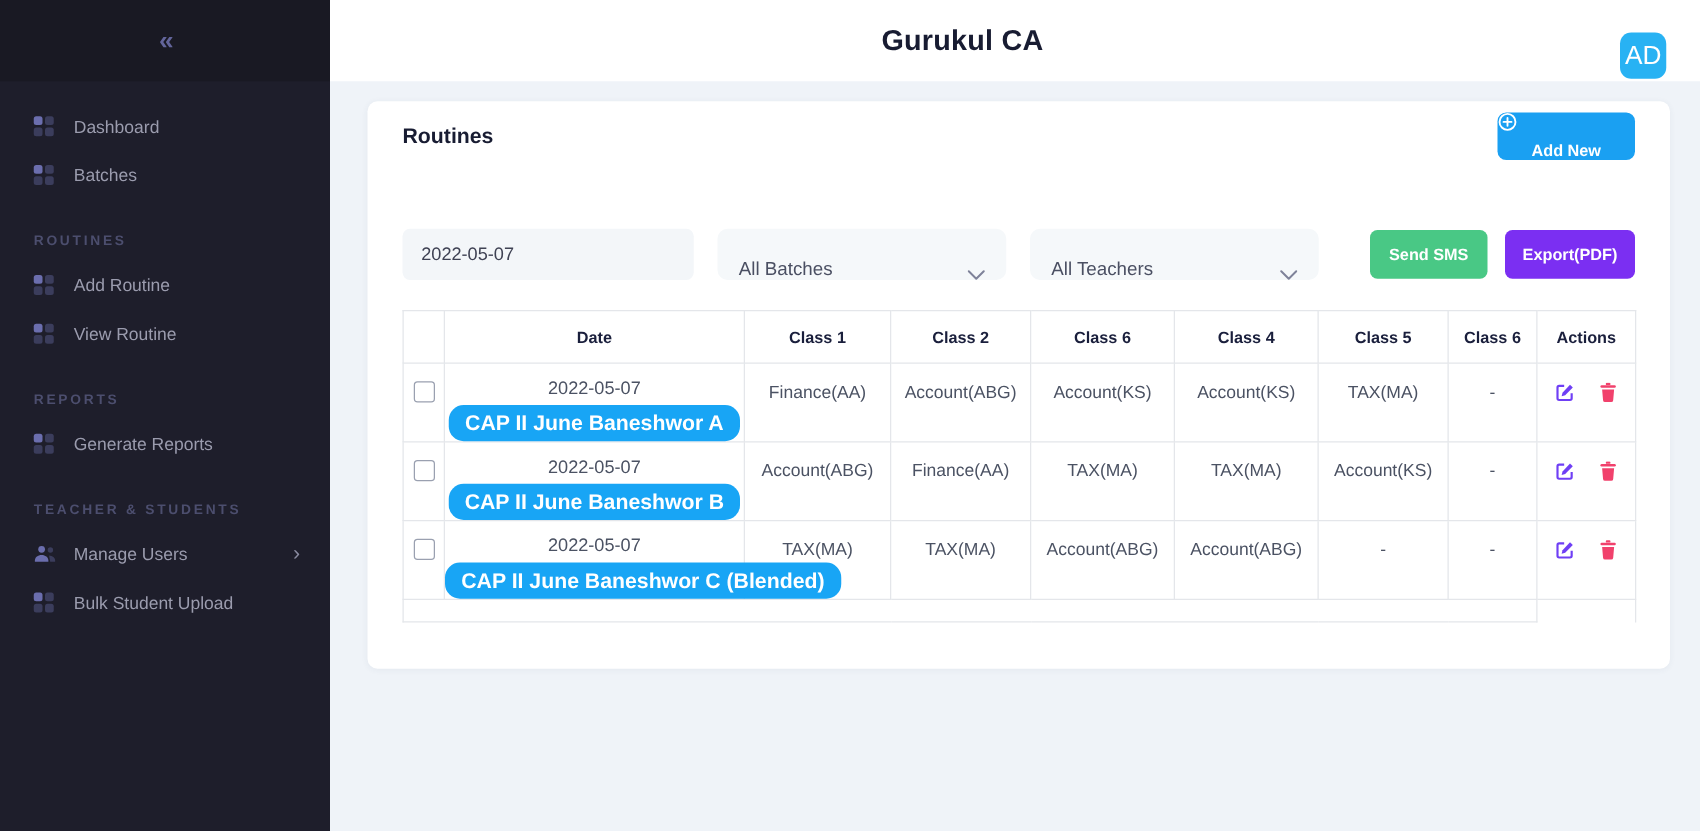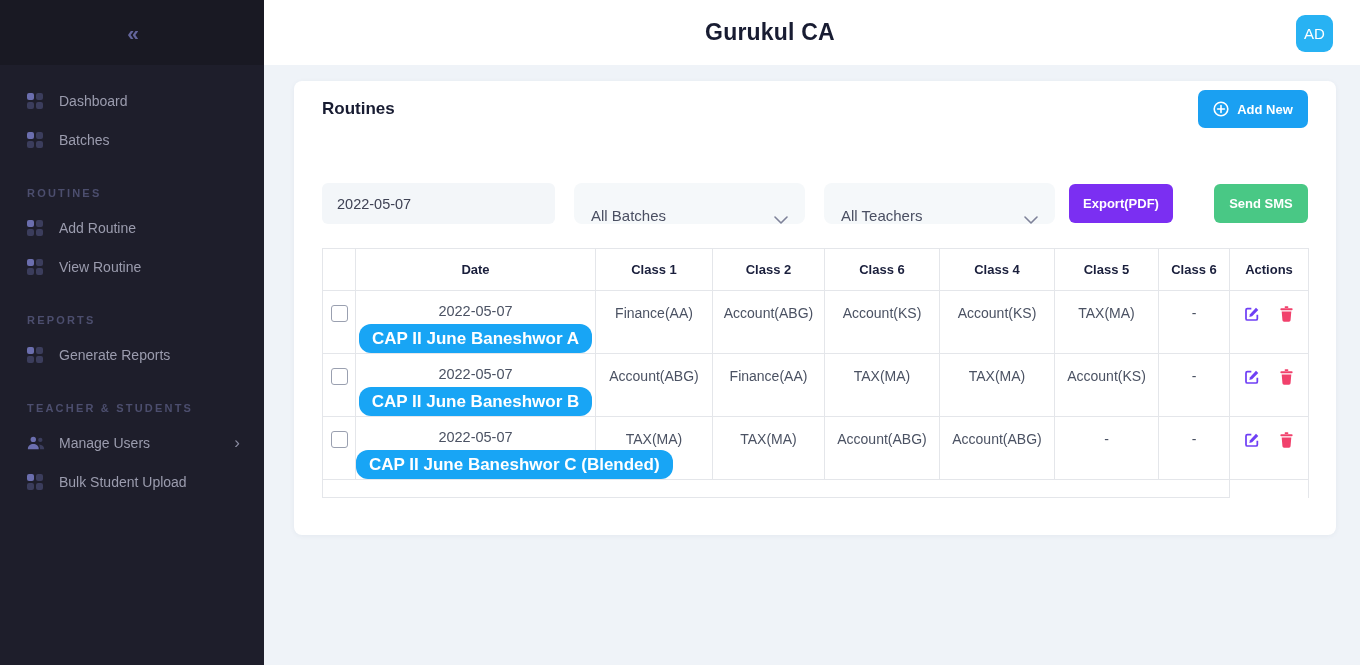--- a/index.html
+++ b/index.html
@@ -16,28 +16,28 @@
   .grid-icon i { border-radius:2px; background:#3b3d5c; }
   .grid-icon i.lit { background:#6b6eae; }
   .users-ic { width:18px; height:16px; margin-right:14px; flex:none; }
   .section-header { margin:28px 0 9px 27px; color:#4c4e6e; font-size:11px; font-weight:bold; letter-spacing:2.2px; }
   .chev-right { margin-left:auto; color:#8a8ba0; font-size:17px; line-height:1; }
 
   
   .main { flex:1; display:flex; flex-direction:column; background:#eff3f8; }
   .topbar { height:65px; min-height:65px; background:#fff; display:flex; align-items:center; position:relative; }
   .topbar h1 { flex:1; text-align:center; margin-right:84px; font-size:23px; font-weight:bold; color:#181c32; letter-spacing:.2px; }
-  .avatar { position:absolute; right:27px; top:15px; width:37px; height:37px; border-radius:9px; background:#28b2f3; color:#fff; display:flex; align-items:center; justify-content:center; font-size:15px; cursor:pointer; }
+  .avatar { position:absolute; right:27px; top:26px; width:37px; height:37px; border-radius:9px; background:#28b2f3; color:#fff; display:flex; align-items:center; justify-content:center; font-size:21px; cursor:pointer; }
 
   .content { padding:16px 24px 0 30px; }
   .card { background:#fff; border-radius:8px; width:1042px; height:454px; padding:0 28px; box-shadow:0 1px 5px rgba(56,71,109,.06); overflow:hidden; }
 
   .card-head { display:flex; align-items:center; justify-content:space-between; padding-top:9px; }
   .card-title { font-size:17px; font-weight:bold; color:#181c32; }
-  .btn { border:none; cursor:pointer; color:#fff; font-family:inherit; font-weight:bold; display:flex; align-items:center; justify-content:center; }
+  .btn { border:none; cursor:pointer; color:#fff; font-family:inherit; font-weight:bold; display:flex; justify-content:center;flex-direction:column; }
   .btn-add { width:110px; height:38px; background:#1aa0f2; border-radius:7px; font-size:13px; gap:8px; }
 
   .filters { display:flex; align-items:center; margin-top:55px; }
   .date-input { width:233px; height:41px; background:#f3f6f9; border:none; border-radius:6px; padding:0 15px; font-family:inherit; font-size:14.5px; color:#3f4254; }
   .select { width:231px; height:41px; background:#f5f8fa; border-radius:8px; display:flex; align-items:flex-end; justify-content:space-between; padding:0 17px; color:#4a4f62; font-size:15px; margin-left:19px; cursor:pointer; }
   .btn-sms { margin-left:auto; width:94px; height:39px; background:#49c885; border-radius:6px; font-size:13px; }
   .btn-export { margin-left:14px; width:104px; height:39px; background:#7b2ff2; border-radius:6px; font-size:13px; }
 
   .table-wrap { margin-top:24px; }
   table { border-collapse:collapse; width:986px; table-layout:fixed; }
@@ -162,22 +162,22 @@
           <svg width="14" height="8" viewBox="0 0 14 8">
             <path d="M1 1l6 6 6-6" fill="none" stroke="#7e8299" stroke-width="1.6" stroke-linecap="round" stroke-linejoin="round"></path>
           </svg>
         </div>
         <div class="select">
           <span>All Teachers</span>
           <svg width="14" height="8" viewBox="0 0 14 8">
             <path d="M1 1l6 6 6-6" fill="none" stroke="#7e8299" stroke-width="1.6" stroke-linecap="round" stroke-linejoin="round"></path>
           </svg>
         </div>
+        <button class="btn btn-sms">Send SMS</button>
         <button class="btn btn-export">Export(PDF)</button>
-        <button class="btn btn-sms">Send SMS</button>
       </div>
 
       <div class="table-wrap">
         <table>
           <colgroup>
             <col style="width:33px">
               <col style="width:240px">
               <col style="width:117px">
               <col style="width:112px">
             <col style="width:115px">

